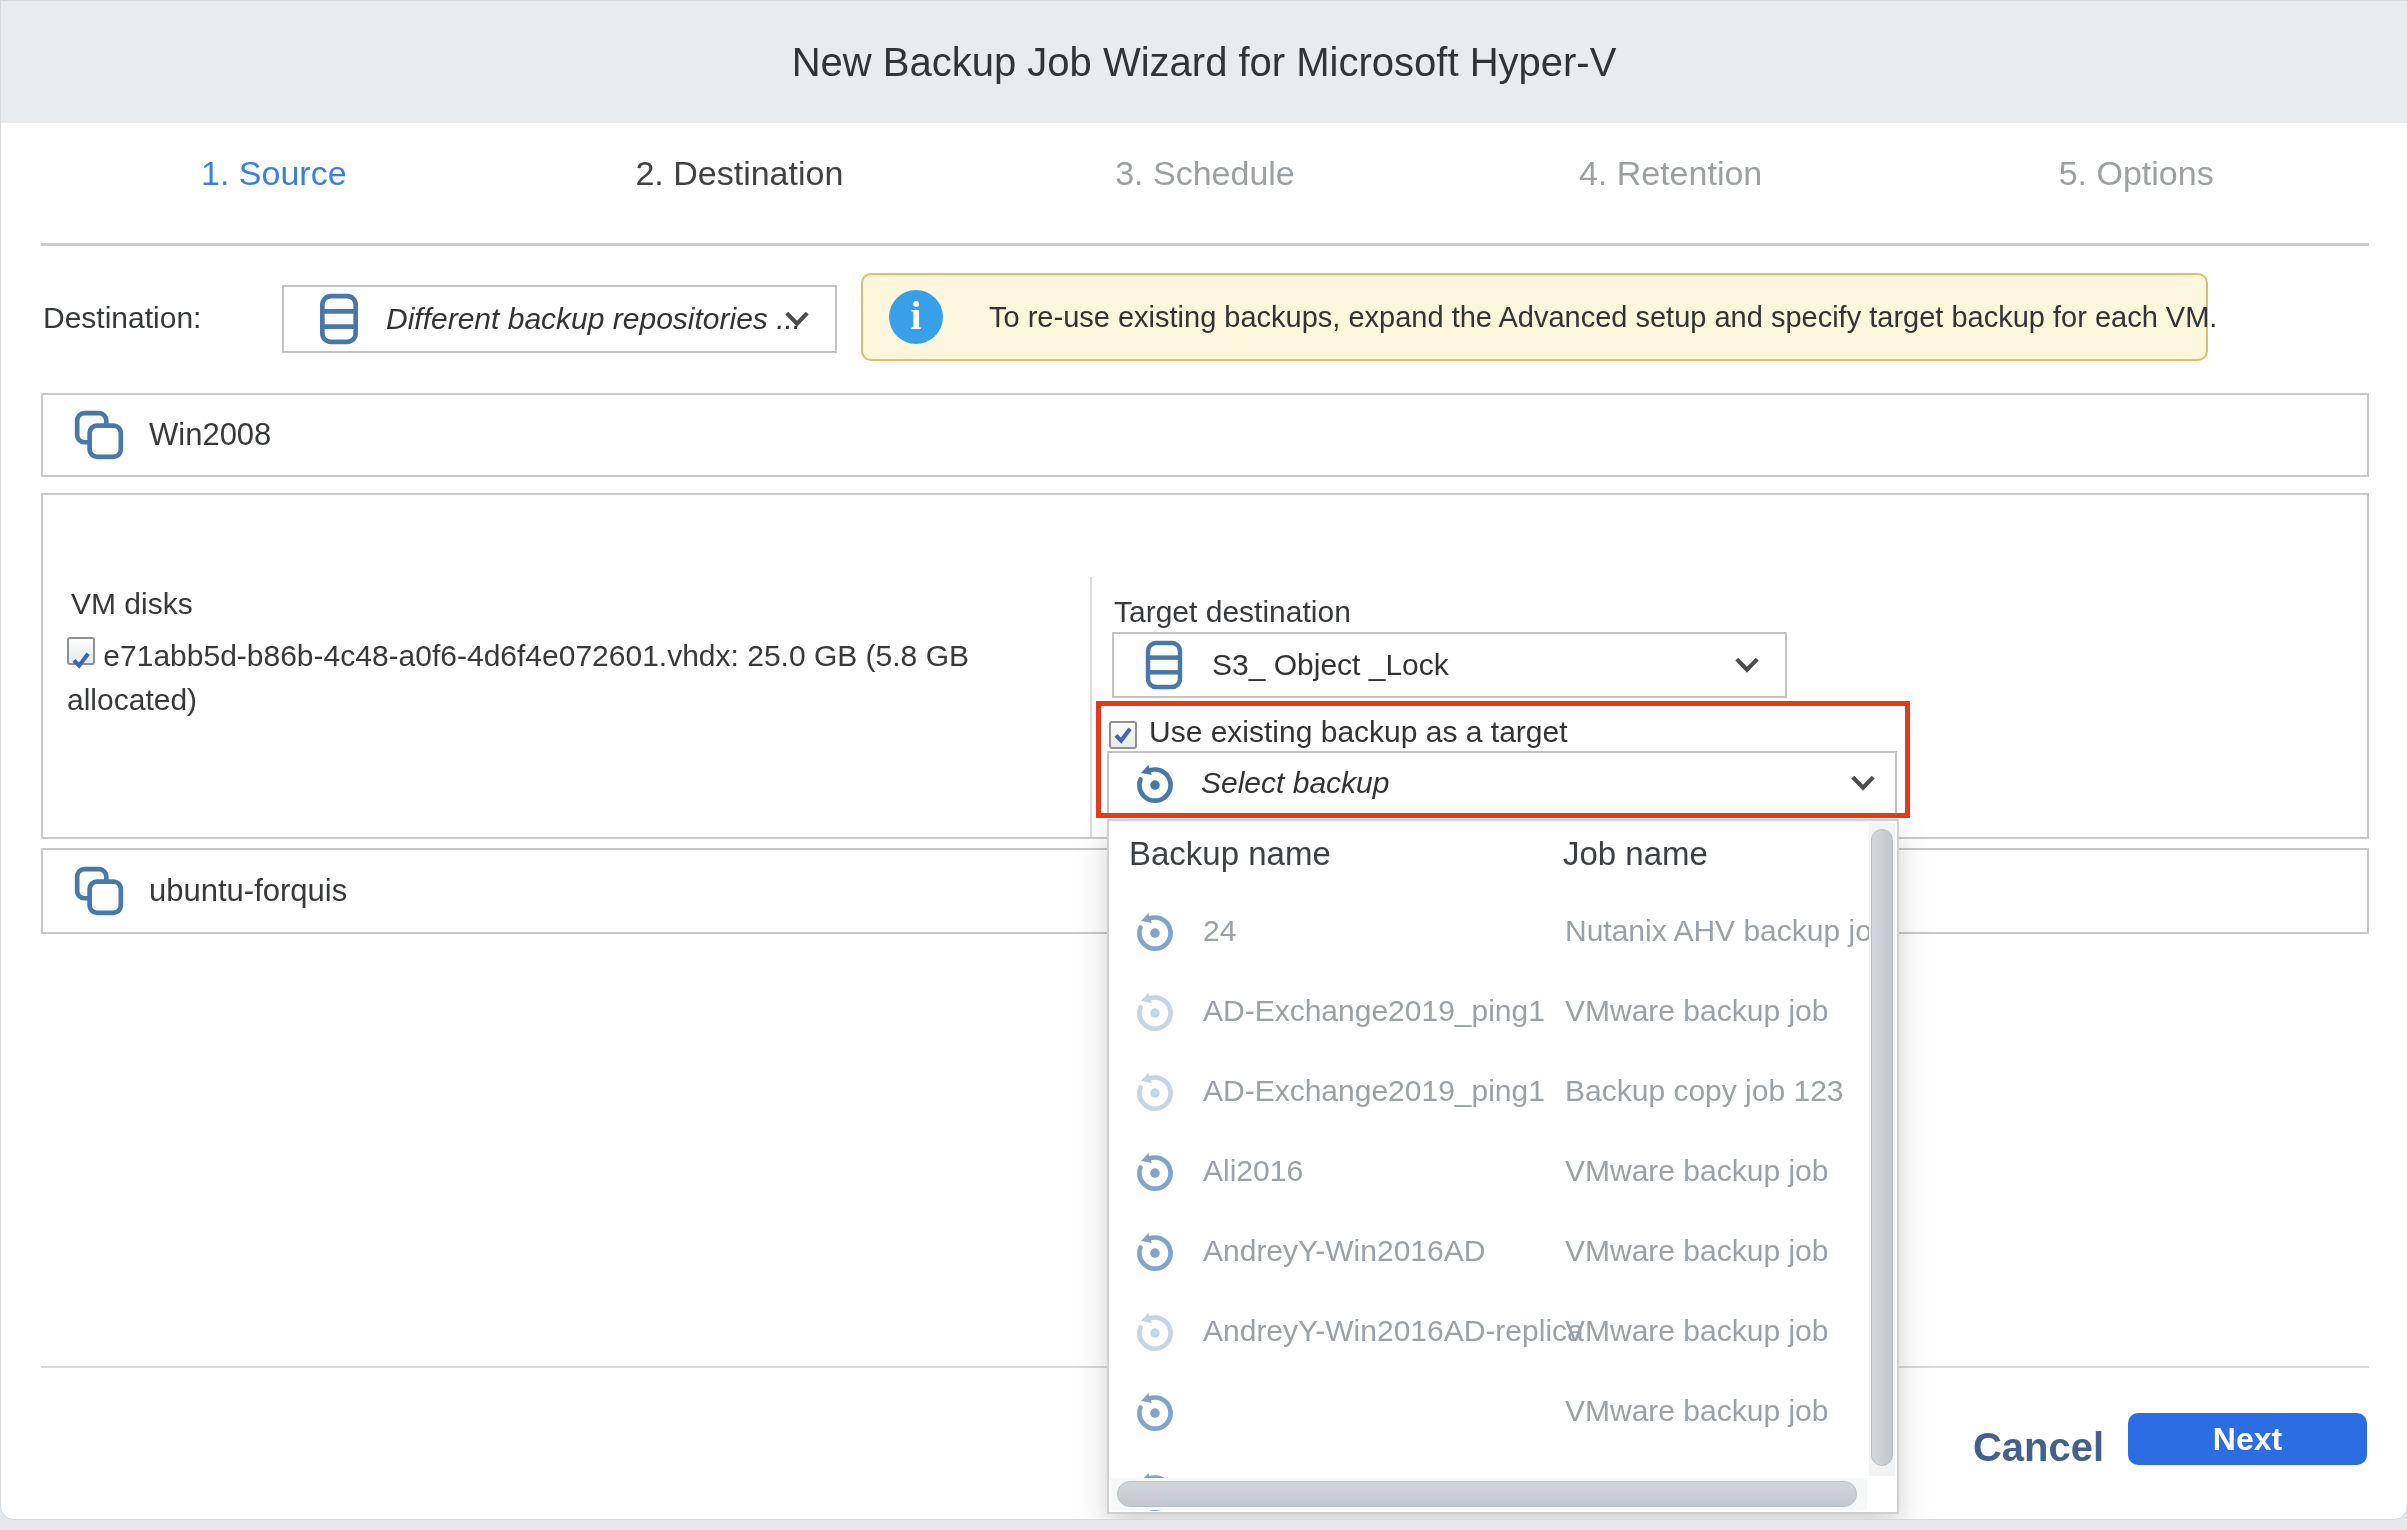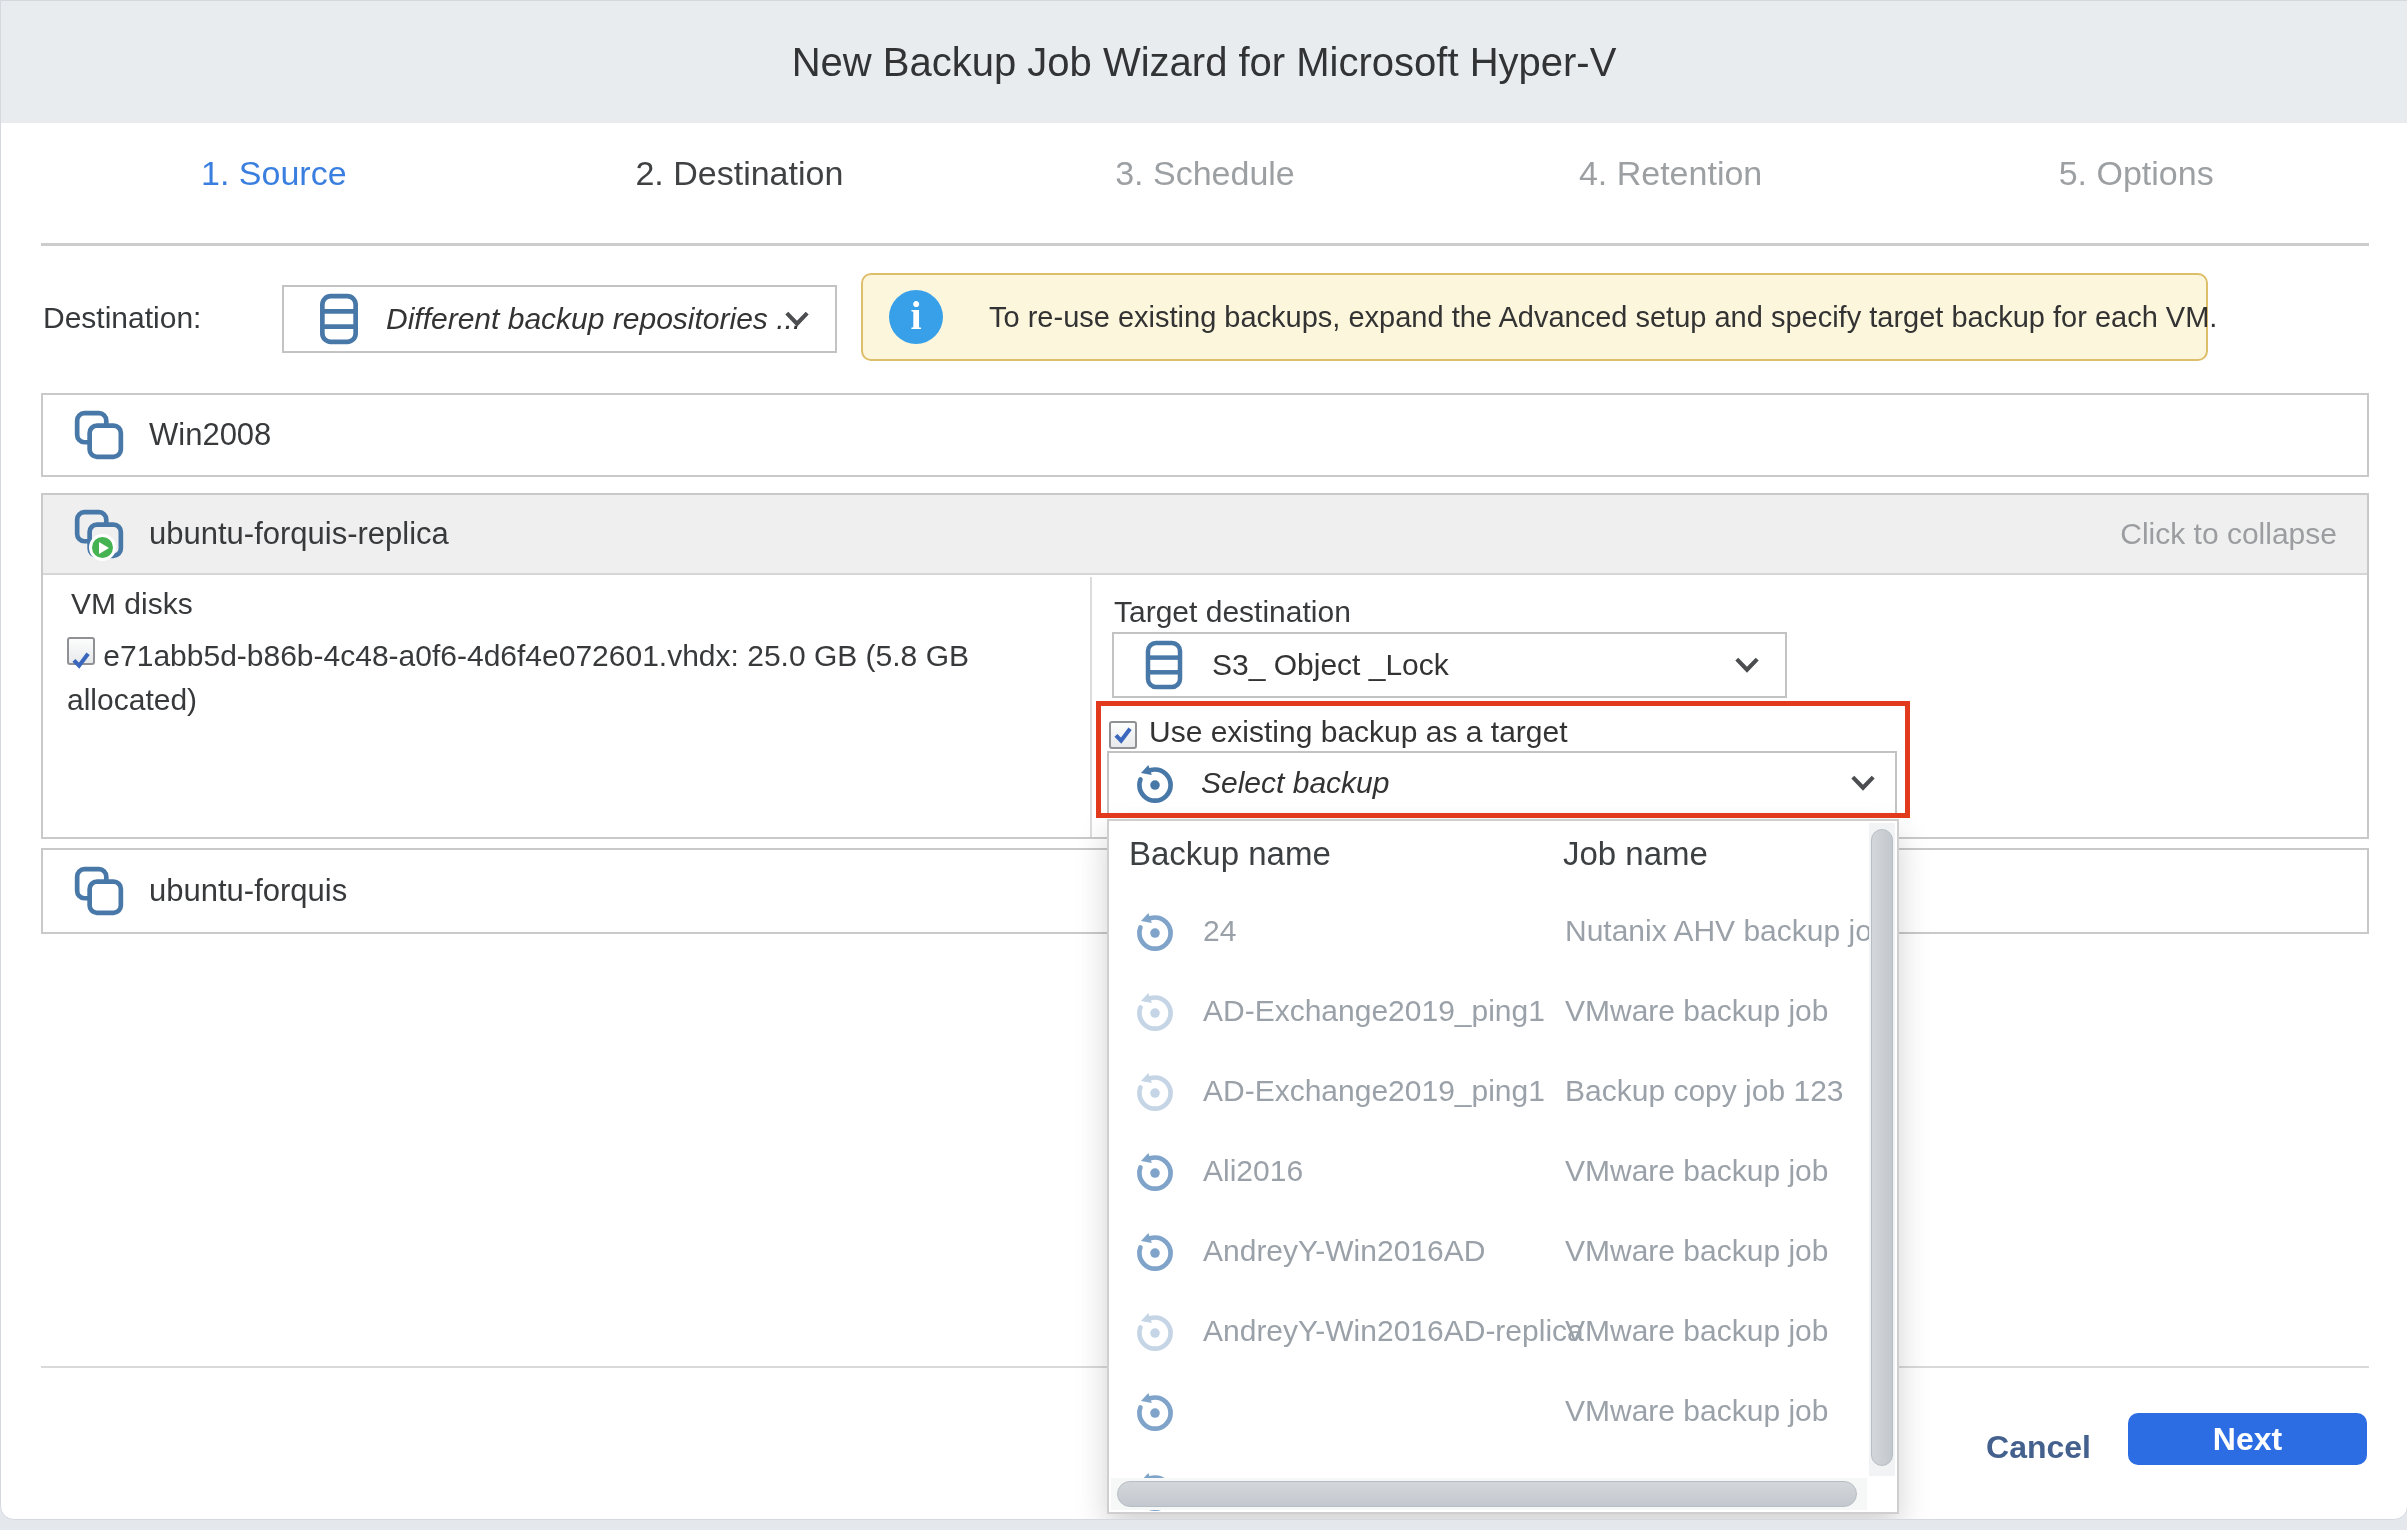--- a/index.html
+++ b/index.html
@@ -90,21 +90,21 @@
   .vsb { position:absolute; right:2px; top:2px; width:26px; bottom:36px; background:#f2f3f4; }
   .vsb .thumb { position:absolute; left:2px; top:6px; width:22px; height:637px; border-radius:11px;
                 background:linear-gradient(90deg,#d3d7db,#c3c8ce); border:1px solid #b7bdc4; }
   .hsb { position:absolute; left:2px; bottom:2px; height:32px; right:30px; background:#f6f7f7; }
   .hsb .thumb { position:absolute; left:6px; top:3px; height:26px; width:740px; border-radius:13px;
                 background:linear-gradient(180deg,#d3d7db,#c3c8ce); border:1px solid #b7bdc4; }
 
   
   .foot-divider { position:absolute; left:40px; top:1365px; width:2328px; border-top:2px solid #d9d9d9; }
   .cancel-btn { position:absolute; left:1968px; top:1413px; width:139px; height:66px; line-height:66px;
-                text-align:center; font-size:32px; font-weight:bold; color:#44618e; background:none; border:none; cursor:pointer; }
+                text-align:center; font-size:40px; font-weight:bold; color:#44618e; background:none; border:none; cursor:pointer; }
   .next-btn { position:absolute; left:2127px; top:1412px; width:239px; height:52px; border:none; border-radius:10px;
               background:#2c6de4; color:#fff; font-size:32px; font-weight:bold; font-family:"Liberation Sans", sans-serif; cursor:pointer; }
 
   svg .stroke { fill:none; stroke:#4878a8; stroke-width:4.5; }
   .hidden-defs { position:absolute; width:0; height:0; overflow:hidden; }
 </style>
 </head>
 <body>
 
 <svg class="hidden-defs" aria-hidden="true">
@@ -165,32 +165,20 @@
     </div>
 
     <div class="vm-row" style="top:392px; height:84px;">
       <span class="vm-ic"><svg width="52" height="52" viewBox="0 0 52 52">
             <use href="#sym-vm"></use>
           </svg></span>
       <span class="vm-name">Win2008</span>
     </div>
 
     <div class="group">
-      <div class="group-hdr">
-        <span class="vm-ic" style="--vm-fill:#efeff0;">
-          <svg width="52" height="52" viewBox="0 0 52 52">
-              <use href="#sym-vm"></use>
-            </svg>
-          <span class="badge">
-              <span class="tri"></span>
-            </span>
-        </span>
-        <span class="vm-name">ubuntu-forquis-replica</span>
-        <span class="collapse-hint">Click to collapse</span>
-      </div>
       <div class="vdiv"></div>
 
       <div class="sec-label" style="left:28px; top:92px;">VM disks</div>
       <div class="disk-line">
         <span class="checkbox"><svg viewBox="0 0 22 22" width="22" height="22">
               <use href="#sym-check"></use>
             </svg></span>
         <span>e71abb5d-b86b-4c48-a0f6-4d6f4e072601.vhdx: 25.0 GB (5.8 GB allocated)</span>
       </div>
 

